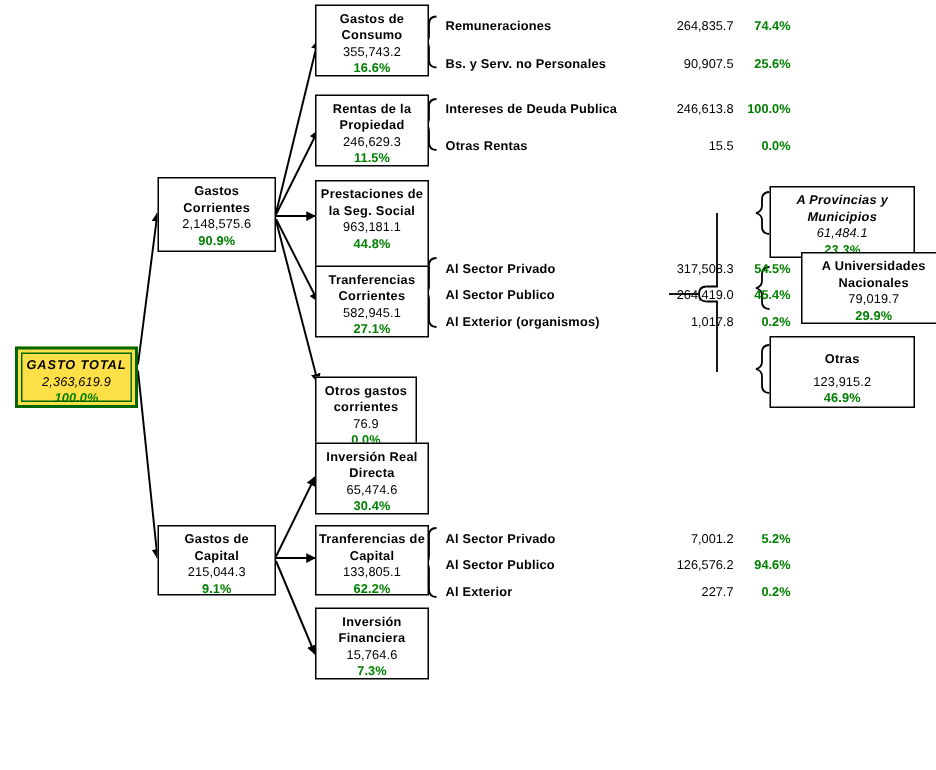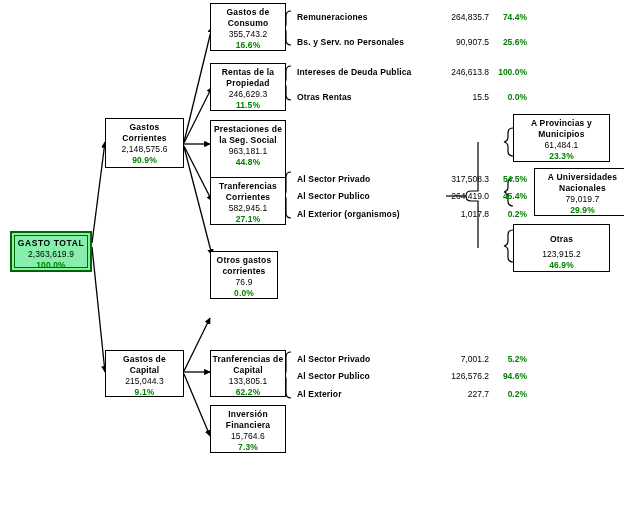--- a/index.html
+++ b/index.html
@@ -46,22 +46,23 @@
     letter-spacing: 0.1px;
   }
   .node .pct {
     font-size: 8.5px;
     font-weight: bold;
     color: #008000;
     letter-spacing: 0.1px;
   }
   .node.root {
     border: 2px solid #006600;
-    background: #86efac;
+    background: #fde047;
     padding-top: 5px;
+    font-style: italic;
   }
   .node.root .outline {
     position: absolute;
     left: 2px;
     top: 2px;
     right: 2px;
     bottom: 2px;
     border: 1px solid #006600;
     pointer-events: none;
   }
@@ -202,20 +203,26 @@
     <div class="pct">27.1%</div>
   </div>
 
   <div class="node" style="left:210px; top:231px; width:68px; height:48px;margin-top:20px;">
     <div class="title">Otros gastos</div>
     <div class="title">corrientes</div>
     <div class="value">76.9</div>
     <div class="pct">0.0%</div>
   </div>
 
+  <div class="node" style="left:210px; top:295px; width:76px; height:48px;">
+    <div class="title">Inversión Real</div>
+    <div class="title">Directa</div>
+    <div class="value">65,474.6</div>
+    <div class="pct">30.4%</div>
+  </div>
 
   <div class="node" style="left:210px; top:350px; width:76px; height:47px;">
     <div class="title">Tranferencias de</div>
     <div class="title">Capital</div>
     <div class="value">133,805.1</div>
     <div class="pct">62.2%</div>
   </div>
 
   <div class="node" style="left:210px; top:405px; width:76px; height:48px;">
     <div class="title">Inversión</div>
@@ -271,21 +278,21 @@
     <span class="lbl">Al Sector Publico</span>
     <span class="val">126,576.2</span>
     <span class="pc">94.6%</span>
   </div>
   <div class="leafrow" style="left:297px; top:389px;">
     <span class="lbl">Al Exterior</span>
     <span class="val">227.7</span>
     <span class="pc">0.2%</span>
   </div>
 
-  <div class="node" style="left:513px; top:114px; width:97px; height:48px;">
+  <div class="node" style="left:513px; top:124px; width:97px; height:48px;font-style:italic;">
     <div class="title">A Provincias y</div>
     <div class="title">Municipios</div>
     <div class="value">61,484.1</div>
     <div class="pct">23.3%</div>
   </div>
 
   <div class="node" style="left:534px; top:168px; width:97px; height:48px;">
     <div class="title">A Universidades</div>
     <div class="title">Nacionales</div>
     <div class="value">79,019.7</div>

